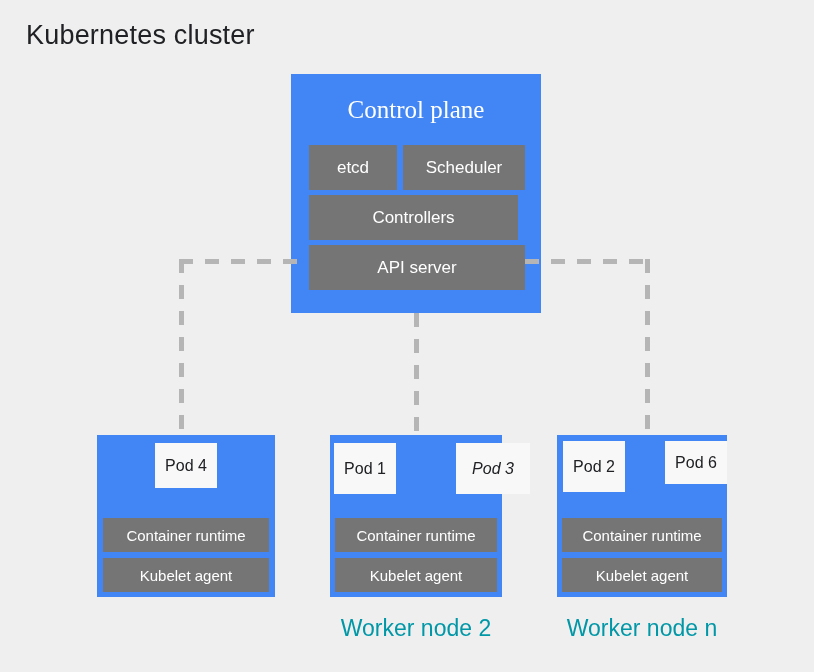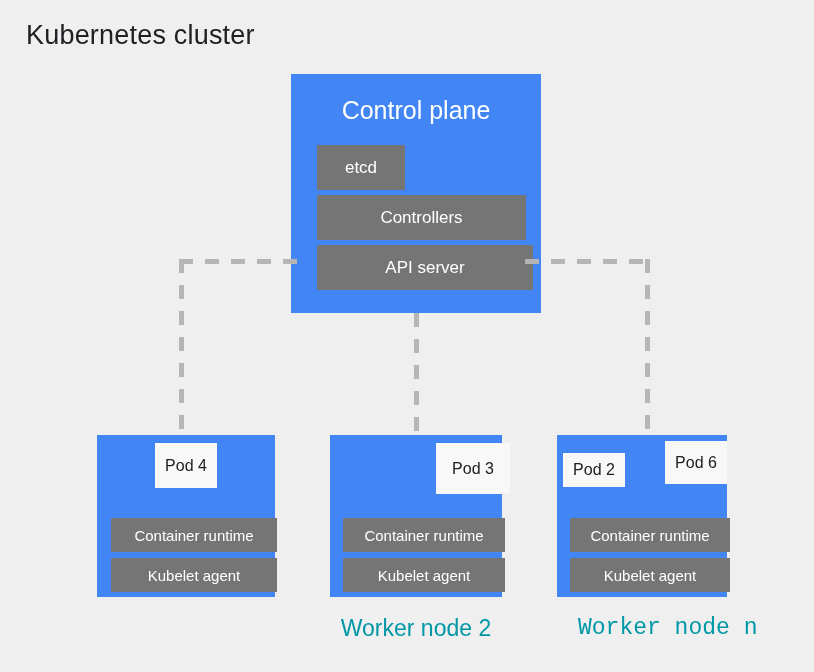--- a/index.html
+++ b/index.html
@@ -28,33 +28,33 @@
     color: #202124;
     letter-spacing: 0.2px;
     white-space: nowrap;
   }
 
   
   .blue-panel {
     position: absolute;
     background: #4285f4;
     box-sizing: border-box;
+    font-family: Liberation Serif, serif;
   }
 
   
   .grey-chip {
     position: absolute;
     background: #757575;
     color: #ffffff;
     display: flex;
     align-items: center;
     justify-content: center;
     box-sizing: border-box;
     white-space: nowrap;
-    margin-left: 8px;
   }
 
   
   #control-plane {
     left: 291px;
     top: 74px;
     width: 250px;
     height: 239px;
   }
   #control-plane-title {
@@ -86,22 +86,22 @@
     color: #202124;
     display: flex;
     align-items: center;
     justify-content: center;
     font-size: 16px;
     box-sizing: border-box;
     white-space: nowrap;
   }
   #pod-4 { left: 155px; top: 443px; width: 62px; height: 45px; }
   #pod-1 { left: 334px; top: 443px; width: 62px; height: 51px; }
-  #pod-3 { left: 436px; top: 443px; width: 74px; height: 51px; }
-  #pod-2 { left: 563px; top: 441px; width: 62px; height: 34px; margin-top: 12px; }
+  #pod-3 { left: 456px; top: 443px; width: 74px; height: 51px; font-style: italic; }
+  #pod-2 { left: 563px; top: 441px; width: 62px; height: 51px; }
   #pod-6 { left: 665px; top: 441px; width: 62px; height: 43px; }
 
   
   .node-chip { font-size: 15px; }
   #n1-runtime { left: 103px; top: 518px; width: 166px; height: 34px; }
   #n1-kubelet { left: 103px; top: 558px; width: 166px; height: 34px; }
   #n2-runtime { left: 335px; top: 518px; width: 162px; height: 34px; }
   #n2-kubelet { left: 335px; top: 558px; width: 162px; height: 34px; }
   #n3-runtime { left: 562px; top: 518px; width: 160px; height: 34px; }
   #n3-kubelet { left: 562px; top: 558px; width: 160px; height: 34px; }
@@ -110,21 +110,21 @@
   .node-caption {
     position: absolute;
     color: #0097a7;
     font-size: 23px;
     text-align: center;
     white-space: nowrap;
     top: 615px;
   }
   #caption-1 { left: 97px;  width: 178px; }
   #caption-2 { left: 330px; width: 172px; }
-  #caption-3 { left: 578px; width: 170px; font-family: Liberation Mono, monospace; }
+  #caption-3 { left: 557px; width: 170px; }
 
   
   .dash-h {
     position: absolute;
     height: 5px;
     background: repeating-linear-gradient(
       to right,
       #b5b5b5 0px, #b5b5b5 14px,
       rgba(0,0,0,0) 14px, rgba(0,0,0,0) 26px);
   }
@@ -151,20 +151,21 @@
 <div id="stage">
 
   <div id="page-title">Kubernetes cluster</div>
 
   <div class="blue-panel" id="control-plane">
     <div id="control-plane-title">Control plane</div>
   </div>
 
   <div class="grey-chip cp-chip" id="chip-etcd">etcd</div>
 
+  <div class="grey-chip cp-chip" id="chip-scheduler">Scheduler</div>
 
   <div class="grey-chip cp-chip" id="chip-controllers">Controllers</div>
 
   <div class="grey-chip cp-chip" id="chip-apiserver">API server</div>
 
   <div class="dash-h" id="dash-left-h"></div>
   <div class="dash-v" id="dash-left-v"></div>
   <div class="dash-v" id="dash-mid-v"></div>
   <div class="dash-h" id="dash-right-h"></div>
   <div class="dash-v" id="dash-right-v"></div>
@@ -173,20 +174,21 @@
 
   <div class="pod-box" id="pod-4">Pod 4</div>
 
   <div class="grey-chip node-chip" id="n1-runtime">Container runtime</div>
 
   <div class="grey-chip node-chip" id="n1-kubelet">Kubelet agent</div>
 
 
   <div class="blue-panel node-panel" id="node-2"></div>
 
+  <div class="pod-box" id="pod-1">Pod 1</div>
 
   <div class="pod-box" id="pod-3">Pod 3</div>
 
   <div class="grey-chip node-chip" id="n2-runtime">Container runtime</div>
 
   <div class="grey-chip node-chip" id="n2-kubelet">Kubelet agent</div>
 
   <div class="node-caption" id="caption-2">Worker node 2</div>
 
   <div class="blue-panel node-panel" id="node-3"></div>

